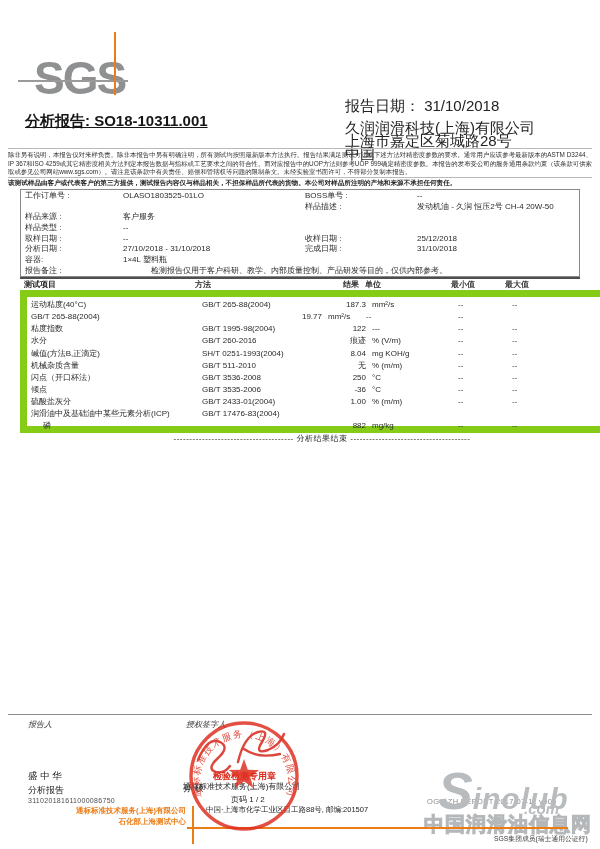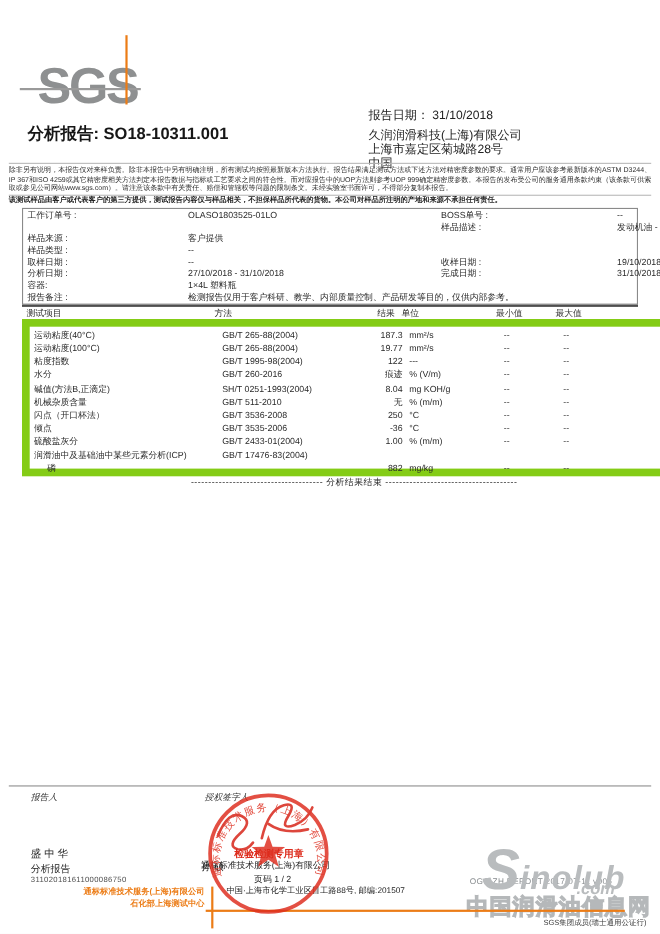--- a/index.html
+++ b/index.html
@@ -7,40 +7,40 @@
   body { font-family:"Liberation Sans","DejaVu Sans",sans-serif; }
   .page {
     position:relative; width:600px; height:849px; background:#ffffff;
     margin:0 auto; overflow:hidden; color:#2a2a2a;
   }
   
   .sgs-logo { position:absolute; left:34px; top:28px; font-size:46px; font-weight:800;
     letter-spacing:-2px; color:#8e9091; line-height:1;margin-top:27px; }
   .logo-hline { position:absolute; left:18px; top:80px; width:110px; height:2px; background:#9a9a9a; }
   .logo-vline { position:absolute; left:114px; top:32px; width:2px; height:63px; background:#ec7c16; }
-  .report-title { position:absolute; left:25px; top:112px; font-size:15px; font-weight:bold; color:#161616; }
-  .hdr-right { position:absolute; left:335px; top:97px; font-size:11px; color:#222; }
+  .report-title { position:absolute; left:25px; top:112px; font-size:15px; font-weight:bold; color:#161616;text-decoration:underline; }
+  .hdr-right { position:absolute; left:345px; top:97px; font-size:15px; color:#222; }
   .hdr-date { margin-bottom:5px; }
   .hdr-client { line-height:13px; }
   
   .rule { position:absolute; left:8px; width:584px; height:1px; background:#b9b9b9; }
   .disclaimer { position:absolute; left:8px; top:151px; width:584px; font-size:6.4px;
     line-height:8.6px; color:#2e2e2e; text-align:justify; }
   .sample-note { position:absolute; left:8px; top:179px; width:584px; font-size:6.6px;
     line-height:8.6px; font-weight:600; color:#1f1f1f; }
   
   .info-box { position:absolute; left:20px; top:189px; width:560px; height:88px;
     border:1px solid #8a8a8a; padding:1px 0 0 4px; }
   .i-row { display:grid; grid-template-columns:98px 182px 112px 1fr; height:10.7px;
-    font-size:8px; line-height:10.7px; white-space:nowrap;gap:48px; }
-  .i-row .span3 { grid-column:2 / 5; }
+    font-size:8px; line-height:10.7px; white-space:nowrap; }
+  .i-row .span3 { grid-column:2 / 5;margin-left:28px; }
   
   .rgrid { display:grid; grid-template-columns:171px 120px 44px 92px 54px 58px; }
   .results-header { position:absolute; left:20px; top:277px; width:560px; height:13px;
-    border-top:2px solid #4e4e4e; font-size:8px; font-weight:normal; line-height:12px; padding-left:4px; }
+    border-top:2px solid #4e4e4e; font-size:8px; font-weight:bold; line-height:12px; padding-left:4px; }
   .results-body { position:absolute; left:20px; top:290px; width:600px; height:143px;
     border:7px solid #84cc16; padding:2px 0 4px 4px; }
   .r-row { height:12.15px; font-size:8px; line-height:12.15px; white-space:nowrap; }
   .c-res { text-align:right; }
   .c-unit { padding-left:6px; }
   .c-mm { color:#3a3a3a; }
   .r-indent { padding-left:12px; }
   .end-note { font-size:8px; text-align:center; line-height:12px; letter-spacing:0.5px; color:#222; }
   
   .footer-rule { position:absolute; left:8px; top:714px; width:584px; height:1px; background:#8d8d8d; }
@@ -104,35 +104,35 @@
       <span>--</span>
     </div>
     <div class="i-row">
       <span></span>
       <span></span>
       <span>样品描述 :</span>
       <span>发动机油 - 久润 恒压2号 CH-4 20W-50</span>
     </div>
     <div class="i-row">
       <span>样品来源 :</span>
-      <span>客户提供</span>
+      <span>客户服务</span>
       <span></span>
       <span></span>
     </div>
     <div class="i-row">
       <span>样品类型 :</span>
       <span>--</span>
       <span></span>
       <span></span>
     </div>
     <div class="i-row">
       <span>取样日期 :</span>
       <span>--</span>
       <span>收样日期 :</span>
-      <span>19/10/2018</span>
+      <span>25/12/2018</span>
     </div>
     <div class="i-row">
       <span>分析日期 :</span>
       <span>27/10/2018 - 31/10/2018</span>
       <span>完成日期 :</span>
       <span>31/10/2018</span>
     </div>
     <div class="i-row">
       <span>容器:</span>
       <span>1×4L 塑料瓶</span>
@@ -157,21 +157,20 @@
   <div class="results-body">
     <div class="r-row rgrid">
       <span>运动粘度(40°C)</span>
       <span>GB/T 265-88(2004)</span>
       <span class="c-res">187.3</span>
       <span class="c-unit">mm²/s</span>
       <span class="c-mm">--</span>
       <span class="c-mm">--</span>
     </div>
     <div class="r-row rgrid">
-      <span>运动粘度(100°C)</span>
       <span>GB/T 265-88(2004)</span>
       <span class="c-res">19.77</span>
       <span class="c-unit">mm²/s</span>
       <span class="c-mm">--</span>
       <span class="c-mm">--</span>
     </div>
     <div class="r-row rgrid">
       <span>粘度指数</span>
       <span>GB/T 1995-98(2004)</span>
       <span class="c-res">122</span>

